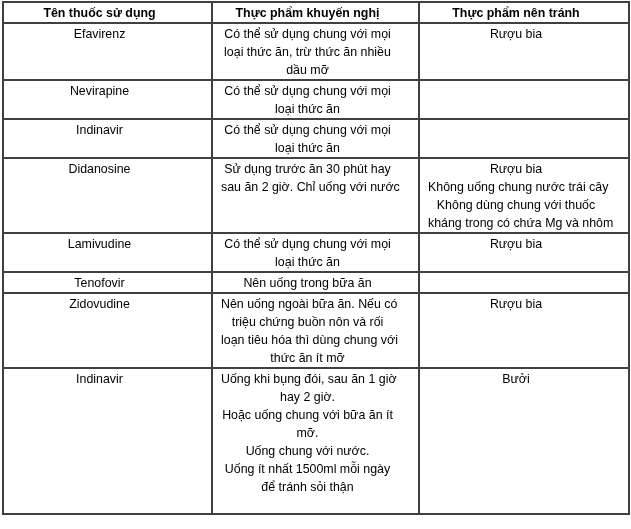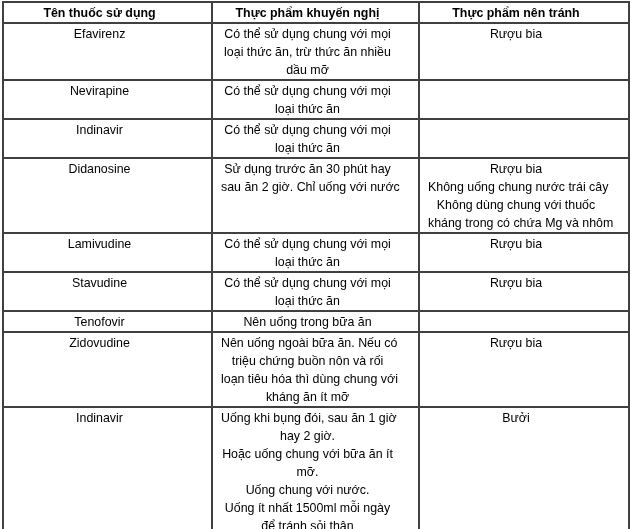--- a/index.html
+++ b/index.html
@@ -98,49 +98,37 @@
         </td>
         <td>
           <span class="line">Có thể sử dụng chung với mọi</span>
           <span class="line">loại thức ăn</span>
         </td>
         <td>
           <span class="line">Rượu bia</span>
         </td>
       </tr>
       <tr>
-        <td style="height: 35px;">
-          <span class="line">Stavudine</span>
-        </td>
-        <td>
-          <span class="line">Có thể sử dụng chung với mọi</span>
-          <span class="line">loại thức ăn</span>
-        </td>
-        <td>
-          <span class="line">Rượu bia</span>
-        </td>
-      </tr>
-      <tr>
         <td style="height: 18px;">
           <span class="line">Tenofovir</span>
         </td>
         <td>
           <span class="line">Nên uống trong bữa ăn</span>
         </td>
         <td></td>
       </tr>
       <tr>
         <td style="height: 70px;">
           <span class="line">Zidovudine</span>
         </td>
         <td>
           <span class="line">Nên uống ngoài bữa ăn. Nếu có</span>
           <span class="line">triệu chứng buồn nôn và rối</span>
           <span class="line">loạn tiêu hóa thì dùng chung với</span>
-          <span class="line">kháng ăn ít mỡ</span>
+          <span class="line">thức ăn ít mỡ</span>
         </td>
         <td>
           <span class="line">Rượu bia</span>
         </td>
       </tr>
       <tr>
         <td style="height: 143px;">
           <span class="line">Indinavir</span>
         </td>
         <td>

